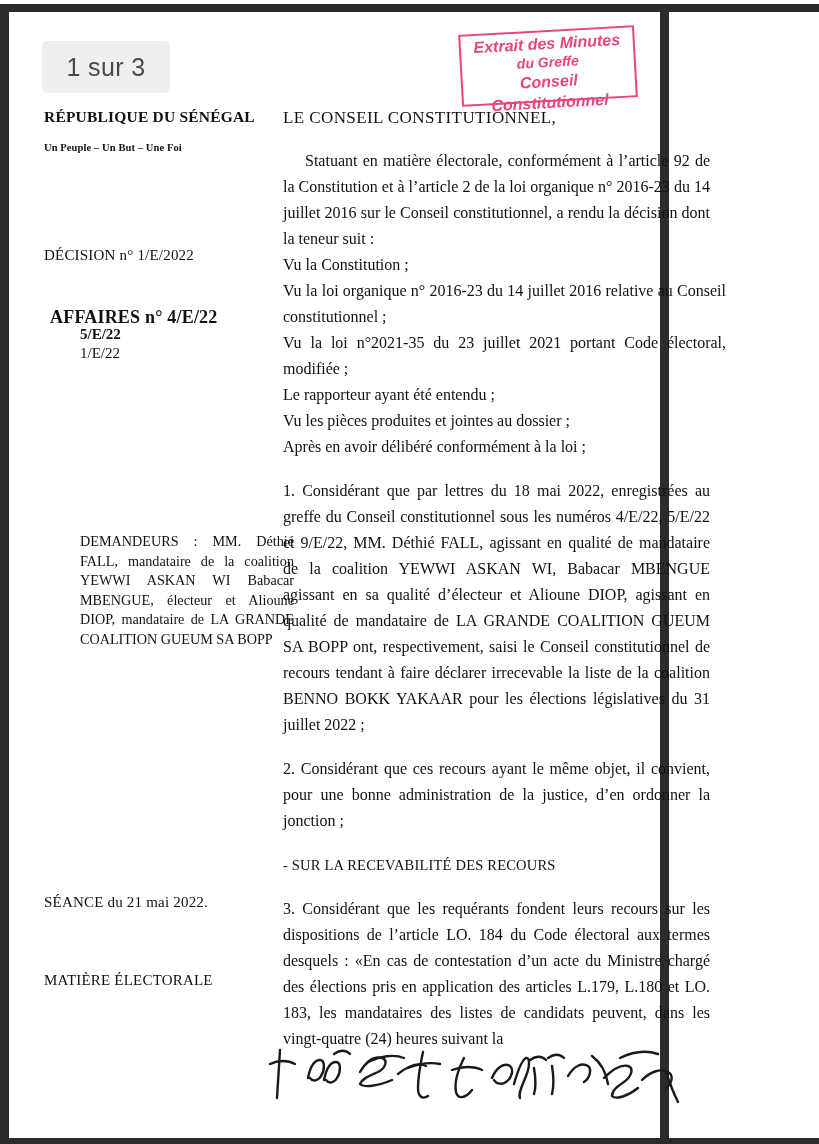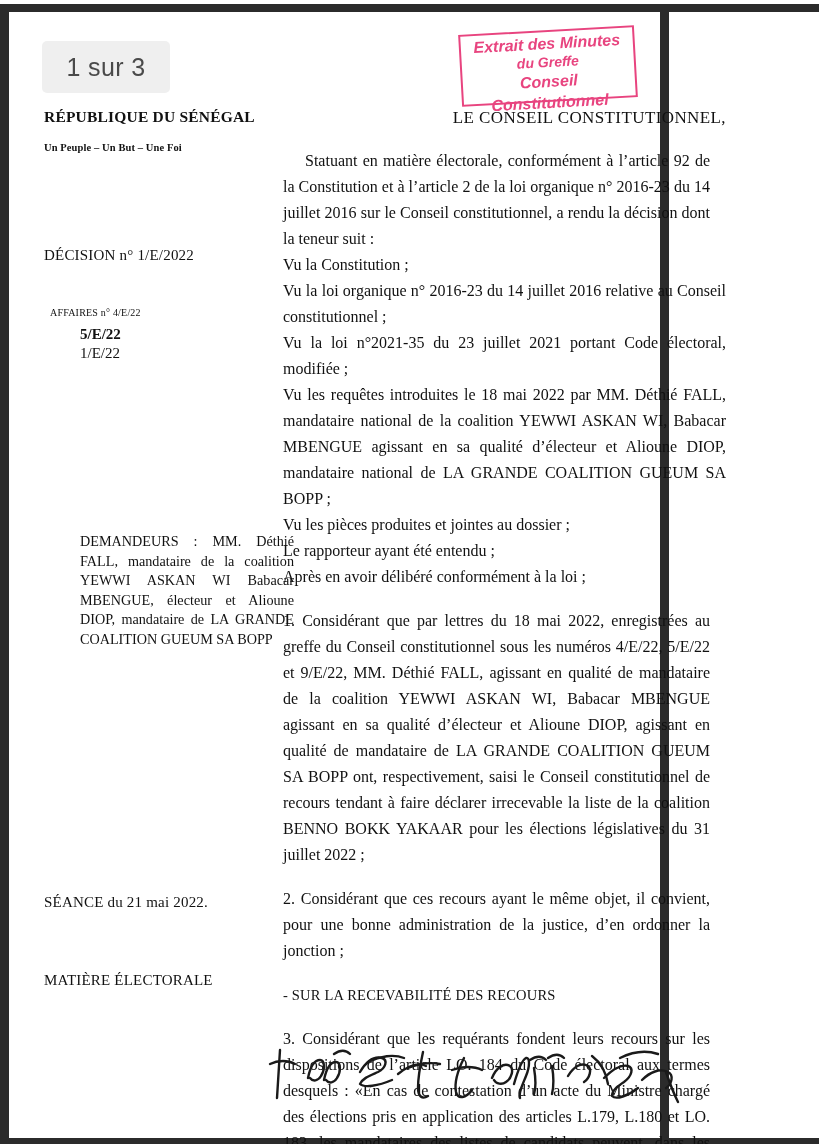--- a/index.html
+++ b/index.html
@@ -123,22 +123,23 @@
     left: 44px;
     top: 243px;
     font-size: 15px;
     letter-spacing: 0.2px;
     text-align: center;
   }
   .affaires {
     position: absolute;
     left: 50px;
     top: 303px;
-    font-size: 10px;
-    letter-spacing: 0.2px;
+    font-size: 18px;
+    letter-spacing: 0.2px;
+    font-weight: bold;
   }
   .affaires-2 {
     position: absolute;
     left: 80px;
     top: 322px;
     font-size: 15px;
     font-weight: bold;
   }
   .affaires-3 {
     position: absolute;
@@ -174,21 +175,21 @@
 
   
   .body-col {
     position: absolute;
     left: 283px;
     top: 104px;
     width: 443px;
   }
   .council-head {
     font-size: 17px;
-    text-align: right;
+    text-align: left;
     letter-spacing: 0.4px;
     margin-bottom: 20px;
     white-space: nowrap;
   }
   .para {
     font-size: 16px;
     line-height: 26px;
     text-align: justify;
     margin: 0 16px 0 0;
   }
@@ -251,23 +252,22 @@
   <div class="matiere">MATIÈRE ÉLECTORALE</div>
 
   <div class="body-col">
     <div class="council-head">LE CONSEIL CONSTITUTIONNEL,</div>
 
     <p class="para indent">Statuant en matière électorale, conformément à l’article 92 de la Constitution et à l’article 2 de la loi organique n° 2016-23 du 14 juillet 2016 sur le Conseil constitutionnel, a rendu la décision dont la teneur suit :</p>
 
     <div class="line">Vu la Constitution ;</div>
     <div class="line">Vu la loi organique n° 2016-23 du 14 juillet 2016 relative au Conseil constitutionnel ;</div>
     <div class="line">Vu la loi n°2021-35 du 23 juillet 2021 portant Code électoral, modifiée ;</div>
-    <div class="line">Vu les requêtes introduites le 18 mai 2022 par MM. Déthié FALL, mandataire national de la coalition YEWWI ASKAN WI, Babacar MBENGUE agissant en sa qualité d’électeur et Alioune DIOP, mandataire national de LA GRANDE COALITION GUEUM SA BOPP ;</div>
+    <div class="line">Le rapporteur ayant été entendu ;</div>
     <div class="line">Vu les pièces produites et jointes au dossier ;</div>
-    <div class="line">Le rapporteur ayant été entendu ;</div>
     <div class="line">Après en avoir délibéré conformément à la loi ;</div>
 
     <p class="para space-before">1. Considérant que par lettres du 18 mai 2022, enregistrées au greffe du Conseil constitutionnel sous les numéros 4/E/22, 5/E/22 et 9/E/22, MM. Déthié FALL, agissant en qualité de mandataire de la coalition YEWWI ASKAN WI, Babacar MBENGUE agissant en sa qualité d’électeur et Alioune DIOP, agissant en qualité de mandataire de LA GRANDE COALITION GUEUM SA BOPP ont, respectivement, saisi le Conseil constitutionnel  de recours tendant à faire déclarer irrecevable la liste de la coalition BENNO BOKK YAKAAR pour les élections législatives du 31 juillet 2022 ;</p>
     <p class="para space-before">2. Considérant que ces recours ayant le même objet, il convient, pour une bonne administration de la justice, d’en ordonner la jonction ;</p>
 
     <div class="section-title">- SUR LA RECEVABILITÉ DES RECOURS</div>
 
     <p class="para space-before">3. Considérant que les requérants fondent leurs recours sur les dispositions de l’article LO. 184 du Code électoral aux termes desquels : «En cas de contestation d’un acte du Ministre chargé des élections pris en application des articles L.179, L.180 et LO. 183, les mandataires des listes de candidats peuvent, dans les vingt-quatre (24) heures suivant la</p>
   </div>
 

